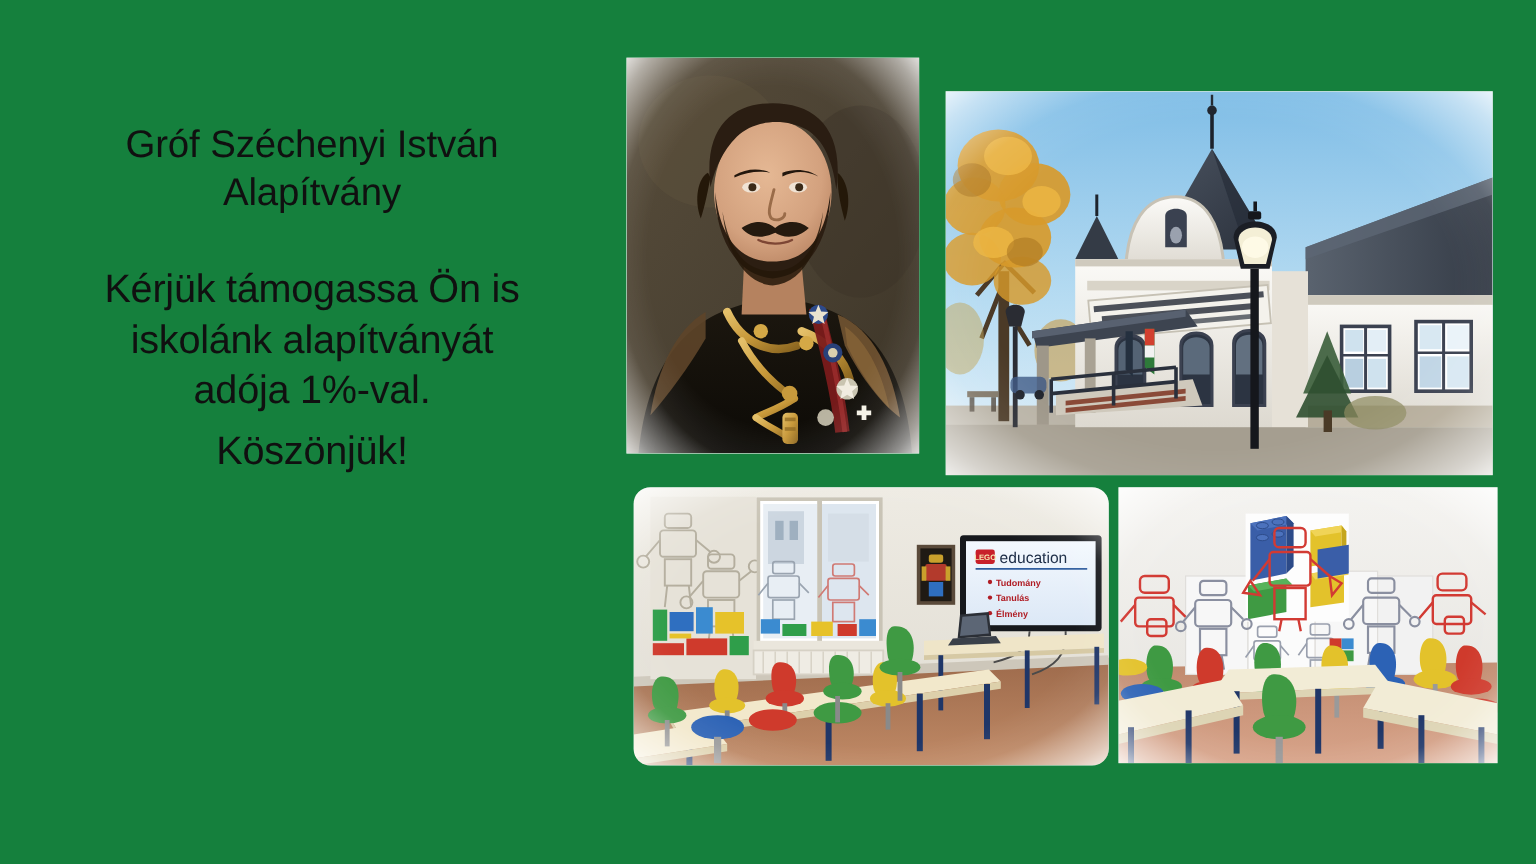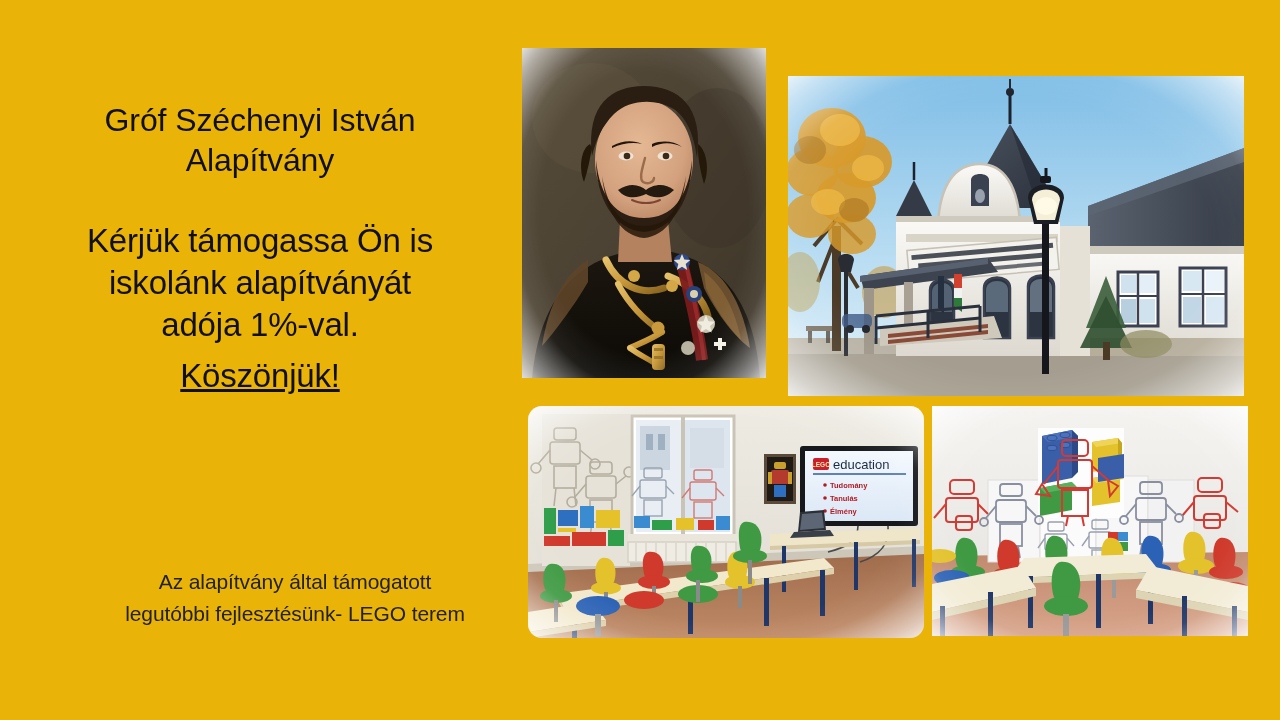--- a/index.html
+++ b/index.html
@@ -4,21 +4,21 @@
 <style>
   html,body{margin:0;padding:0;}
   body{
     width:1280px;height:720px;
     background:#ffffff;
     font-family:"Liberation Sans", sans-serif;
     color:#111111;
     overflow:hidden;
     position:relative;
   }
-  .slide{position:absolute;inset:0;background:#eab308;}
+  .slide{position:absolute;inset:0;background:#15803d;}
 
   
   .text-col{position:absolute;left:0;top:0;width:520px;height:720px;}
 
   .fnd-title{
     position:absolute;left:30px;top:100px;width:460px;
     text-align:center;
     font-size:32px;line-height:1.26;
     font-weight:400;color:#101010;
     letter-spacing:-0.1px;
@@ -31,21 +31,20 @@
     font-weight:400;color:#101010;
     letter-spacing:-0.2px;
     white-space:pre-line;
   }
   .thanks{
     position:absolute;left:20px;top:355px;width:480px;
     text-align:center;
     font-size:33px;line-height:1.28;
     font-weight:400;color:#101010;
     letter-spacing:-0.2px;
-    text-decoration:underline;
   }
   .taxnum{
     position:absolute;left:20px;top:467px;width:560px;
     text-align:center;
     font-size:27px;line-height:1.3;
     font-weight:400;color:#141414;
     letter-spacing:-0.1px;
   }
   .caption{
     position:absolute;left:60px;top:566px;width:470px;
@@ -84,22 +83,20 @@
     <div class="fnd-title">Gróf Széchenyi István
 Alapítvány</div>
 
     <div class="appeal">Kérjük támogassa Ön is
 iskolánk alapítványát
 adója 1%-val.</div>
 
     <div class="thanks">Köszönjük!</div>
 
 
-    <div class="caption">Az alapítvány által támogatott
-legutóbbi fejlesztésünk- LEGO terem</div>
   </div>
 
   <div class="photo" id="portrait-photo">
     <div class="inner">
       <svg viewBox="0 0 244 330" preserveAspectRatio="none">
         <defs>
           <linearGradient id="pbg" x1="0" y1="0" x2="1" y2="1">
             <stop offset="0" stop-color="#574c3a"></stop>
             <stop offset="0.5" stop-color="#4b4233"></stop>
             <stop offset="1" stop-color="#3b3326"></stop>

